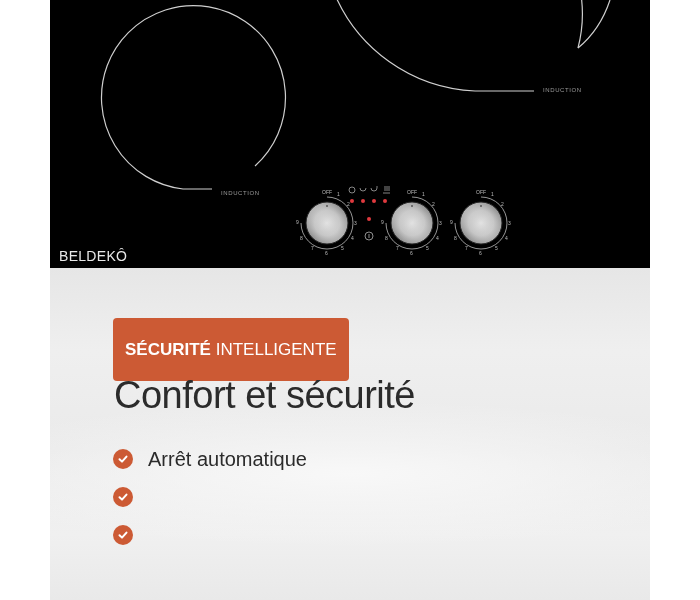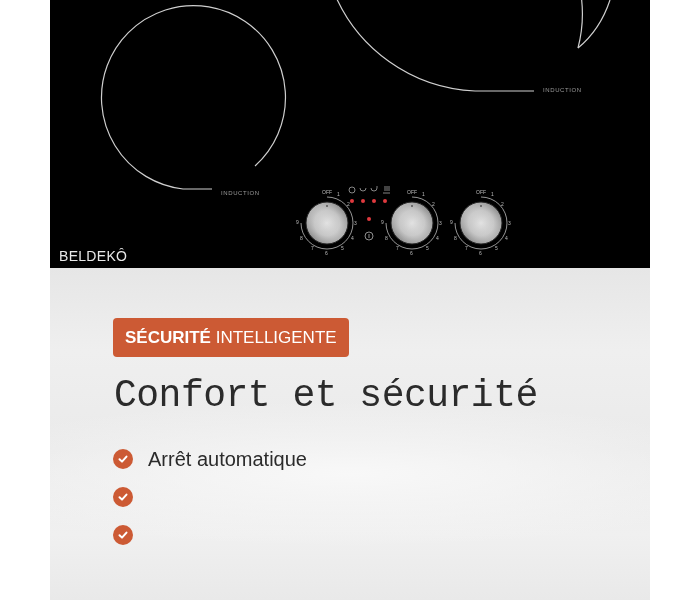--- a/index.html
+++ b/index.html
@@ -5,25 +5,25 @@
   html, body { margin:0; padding:0; }
   body { width:700px; height:600px; background:#ffffff; position:relative; overflow:hidden; font-family:"Liberation Sans", sans-serif; }
   .panel { position:absolute; left:50px; top:0; width:600px; height:600px; }
   .cooktop { position:absolute; left:0; top:0; width:600px; height:268px; background:#000; overflow:hidden; }
   .cooktop svg { position:absolute; left:0; top:0; }
   .zone-label { position:absolute; color:#9a9a9a; font-size:6px; letter-spacing:0.6px; font-family:"Liberation Sans", sans-serif; }
   .logo { position:absolute; left:9px; top:248px; color:#e8e8e8; font-size:14px; letter-spacing:0.3px; font-family:"Liberation Sans", sans-serif; }
   .content { position:absolute; left:0; top:268px; width:600px; height:332px;
     background: radial-gradient(ellipse 70% 22% at 50% 62%, #f8f8f8 0%, rgba(248,248,248,0) 100%),
                 linear-gradient(180deg, #e6e6e6 0%, #efefef 25%, #eaeaea 55%, #f0f0f0 80%, #e9e9e9 100%); }
-  .badge { position:absolute; left:63px; top:50px; height:31px; padding:4px 12px; background:#cc5a34; border-radius:4px;
+  .badge { position:absolute; left:63px; top:50px; height:31px; padding:16px 12px; background:#cc5a34; border-radius:4px;
     color:#fff; font-size:17px; line-height:31px; white-space:nowrap; }
   .badge b { font-weight:700; }
   .badge span.light { font-weight:400; }
-  .heading { position:absolute; left:64px; top:106px; font-size:38px; color:#2b2b2b; font-family:Liberation Mono, monospace; letter-spacing:-0.5px; }
+  .heading { position:absolute; left:64px; top:106px; font-size:38px; color:#2b2b2b; font-family:Liberation Sans, sans-serif; letter-spacing:-0.5px; }
   .list { position:absolute; left:63px; top:172px; margin:0; padding:0; list-style:none; }
   .list li { height:38px; display:flex; align-items:center;text-align:center; }
   .check { width:20px; height:20px; border-radius:50%; background:#cc5a34; display:inline-flex; align-items:center; justify-content:center; margin-right:15px; flex:0 0 auto; }
   .item-text { font-size:20px; color:#2b2b2b; white-space:nowrap; }
 </style>
 </head>
 <body>
 
 <div class="panel">
   <div class="cooktop">

